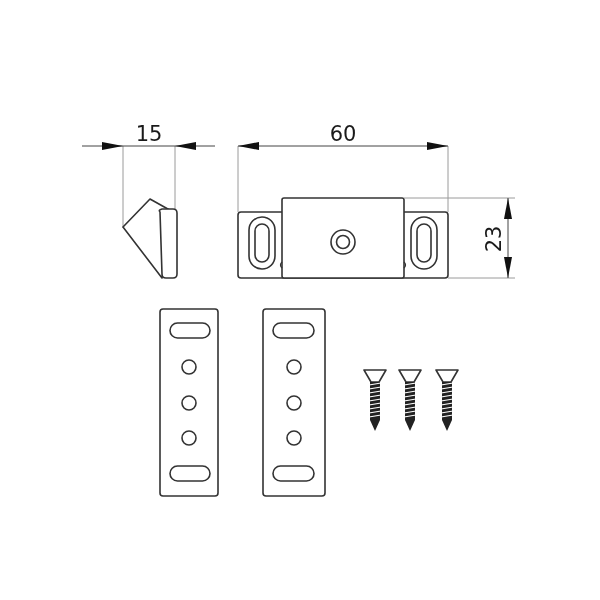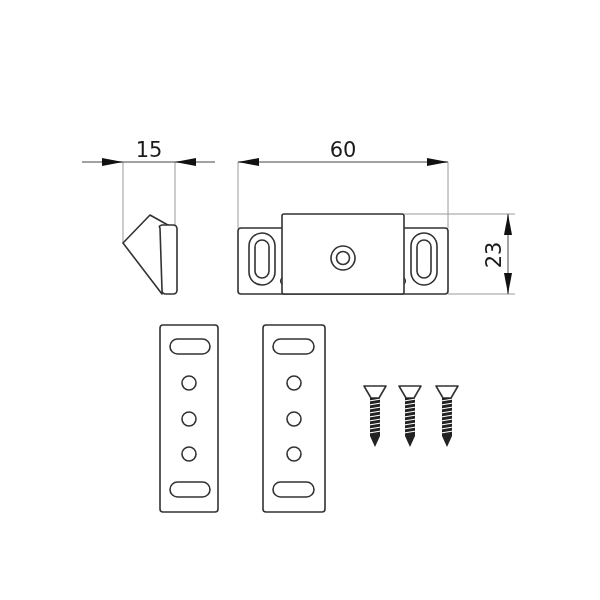--- a/index.html
+++ b/index.html
@@ -1,17 +1,17 @@
 <!DOCTYPE html>
 <html><head>
 <meta charset="utf-8">
 <style>
   html, body { margin:0; padding:0; background:#ffffff; }
   body { width:600px; height:600px; overflow:hidden; font-family:"DejaVu Sans", sans-serif; }
-  #canvas { position:absolute; left:0; top:16px; width:600px; height:440px; }
+  #canvas { position:absolute; left:0; top:0; width:600px; height:440px; }
   svg { display:block; }
   .dimtext { font-family:"DejaVu Sans", sans-serif; font-size:21px; fill:#1a1a1a; }
   .part { fill:#ffffff; stroke:#333333; stroke-width:1.6; stroke-linejoin:round; }
   .ext { stroke:#9a9a9a; stroke-width:1; fill:none; }
   .dim { stroke:#444444; stroke-width:1; fill:none; }
 </style>
 </head>
 <body>
 
 <div id="canvas">

